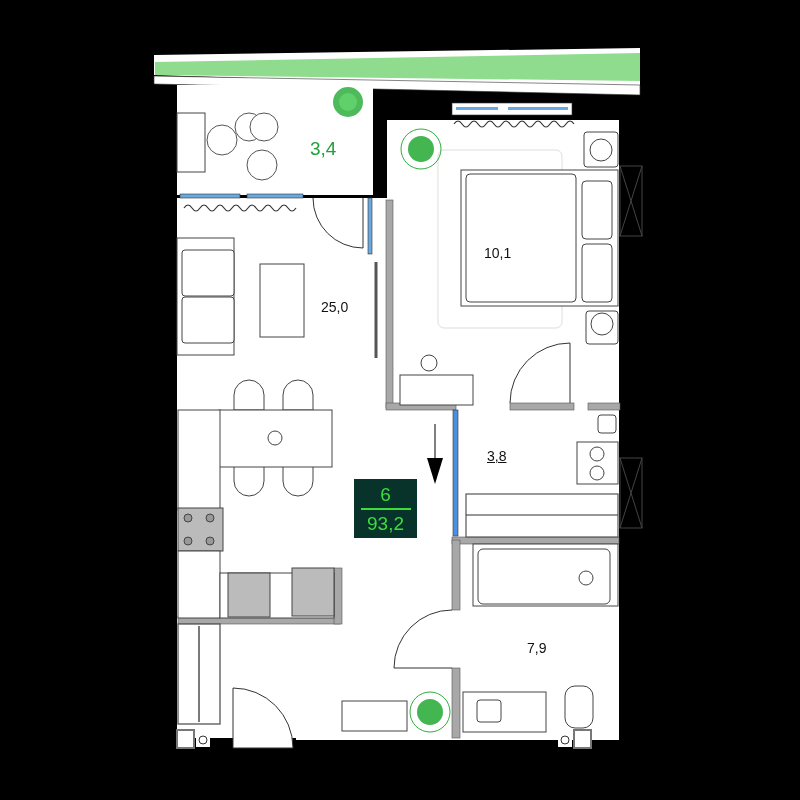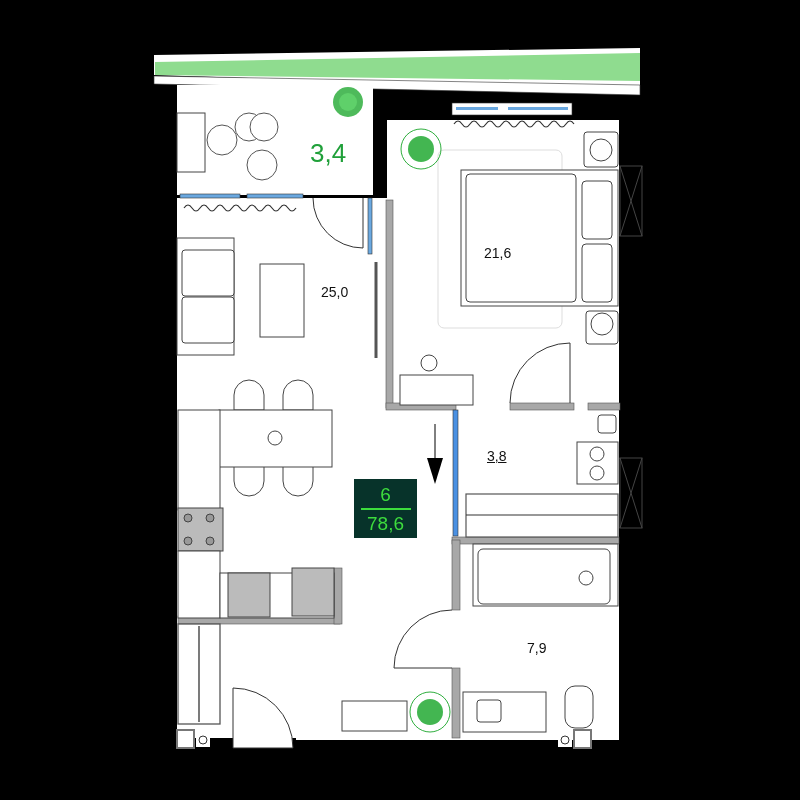--- a/index.html
+++ b/index.html
@@ -2,21 +2,21 @@
 <html><head>
 <meta charset="utf-8">
 <style>
   html,body{margin:0;padding:0;background:#000;}
   body{width:800px;height:800px;position:relative;overflow:hidden;font-family:"Liberation Sans",sans-serif;}
   svg{position:absolute;left:0;top:0;}
   .total-box{position:absolute;left:354px;top:479px;width:63px;height:59px;background:#07332a;display:flex;flex-direction:column;align-items:center;justify-content:center;color:#3ddc3d;font-size:19px;line-height:1;}
   .total-box .rooms{padding-bottom:3px;}
   .total-box .sep{width:50px;height:2px;background:#3ddc3d;margin:1px 0 4px;}
   .room-label{position:absolute;font-size:14px;color:#111;}
-  .balcony-label{position:absolute;font-size:26px;color:#20a03a;}
+  .balcony-label{position:absolute;font-size:19px;color:#20a03a;}
 </style>
 </head>
 <body>
 
 <svg width="800" height="800" viewBox="0 0 800 800">
 
   <g>
     <polygon points="154,55 640,48 640,90 154,75" fill="#fff"></polygon>
     <polygon points="155,62 640,53 640,81 155,75" fill="#8fdc8f"></polygon>
     <polygon points="154,76 640,85 640,95 154,84" fill="#fff" stroke="#333" stroke-width="0.6"></polygon>
@@ -166,22 +166,22 @@
     <rect x="177" y="730" width="17" height="18" fill="#fff" stroke="#777" stroke-width="2"></rect>
     <rect x="196" y="733" width="14" height="14" fill="#fff"></rect>
     <circle cx="203" cy="740" r="4" fill="none" stroke="#333"></circle>
     <rect x="574" y="730" width="17" height="18" fill="#fff" stroke="#777" stroke-width="2"></rect>
     <rect x="558" y="733" width="14" height="14" fill="#fff"></rect>
     <circle cx="565" cy="740" r="4" fill="none" stroke="#333"></circle>
   </g>
 </svg>
 
 <div class="balcony-label" style="left:310px;top:138px;">3,4</div>
-<div class="room-label" style="left:484px;top:245px;">21,6</div>
-<div class="room-label" style="left:321px;top:284px;">25,0</div>
+<div class="room-label" style="left:484px;top:245px;">10,1</div>
+<div class="room-label" style="left:321px;top:299px;">25,0</div>
 <div class="room-label" style="left:487px;top:448px;text-decoration:underline;">3,8</div>
 <div class="room-label" style="left:527px;top:640px;">7,9</div>
 
 <div class="total-box">
   <span class="rooms">6</span>
   <span class="sep"></span>
-  <span>78,6</span>
+  <span>93,2</span>
 </div>
 
 </body></html>

